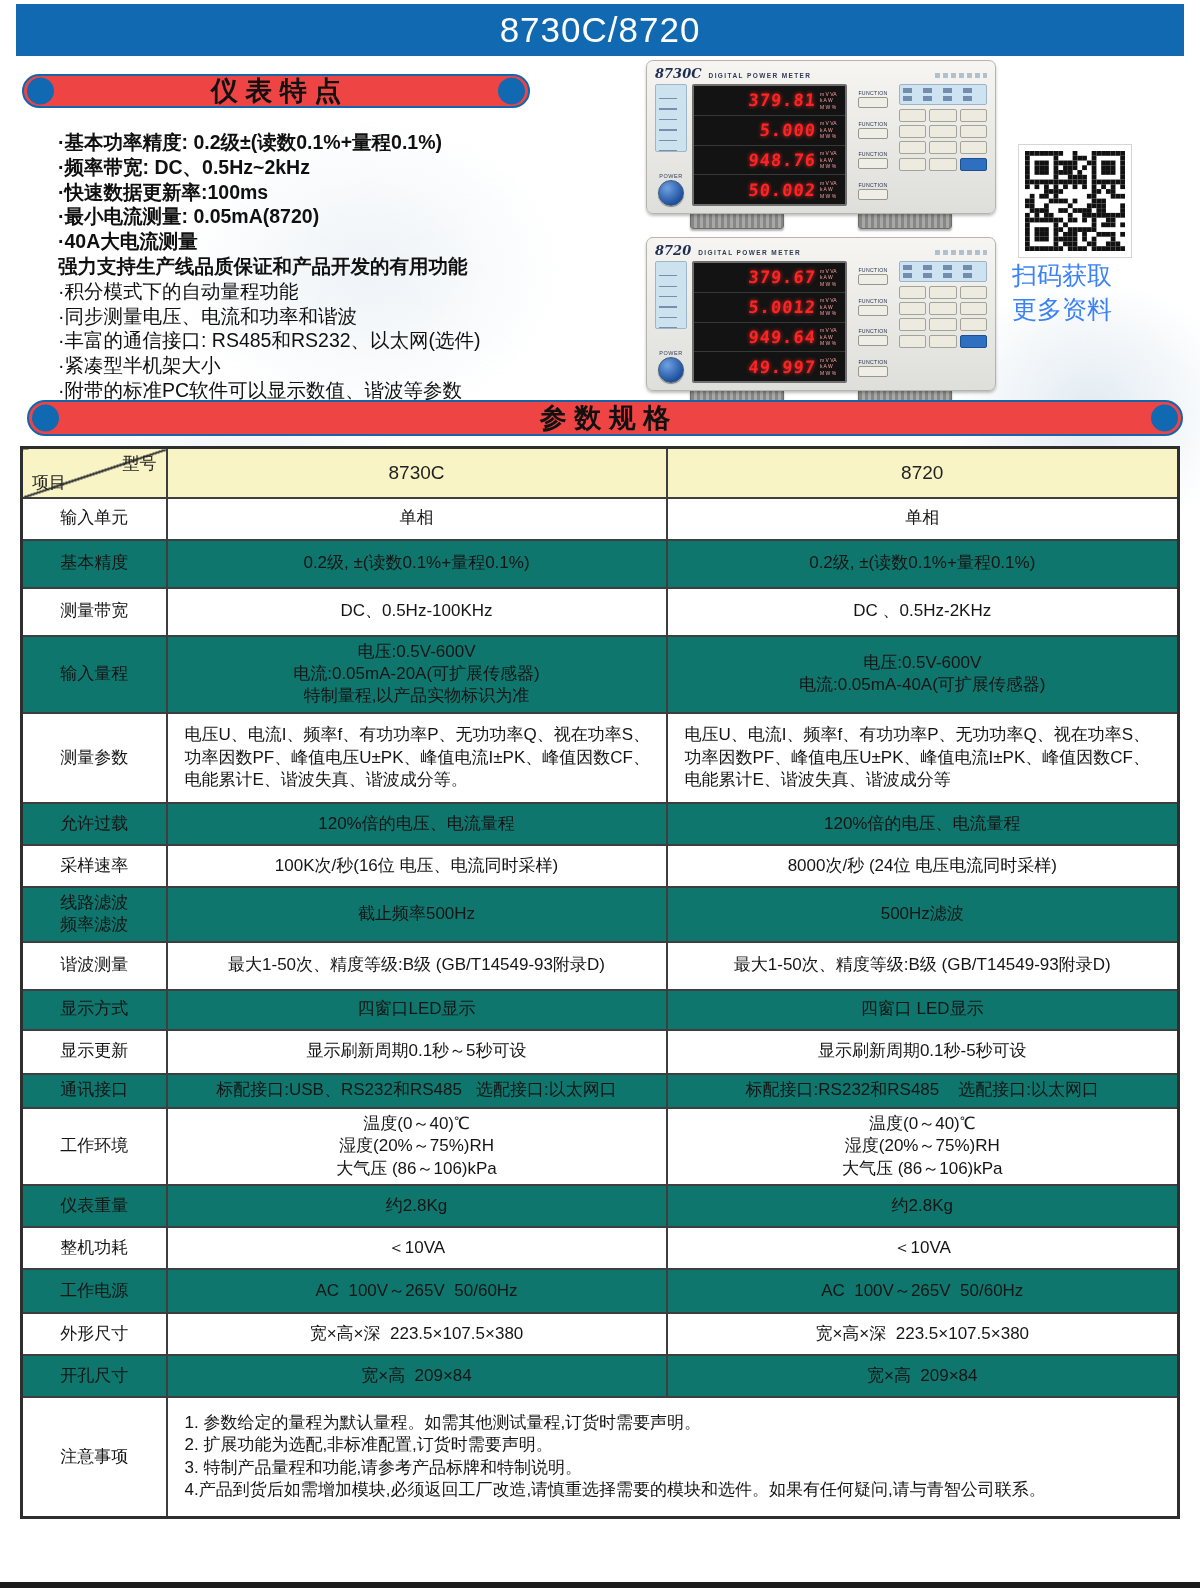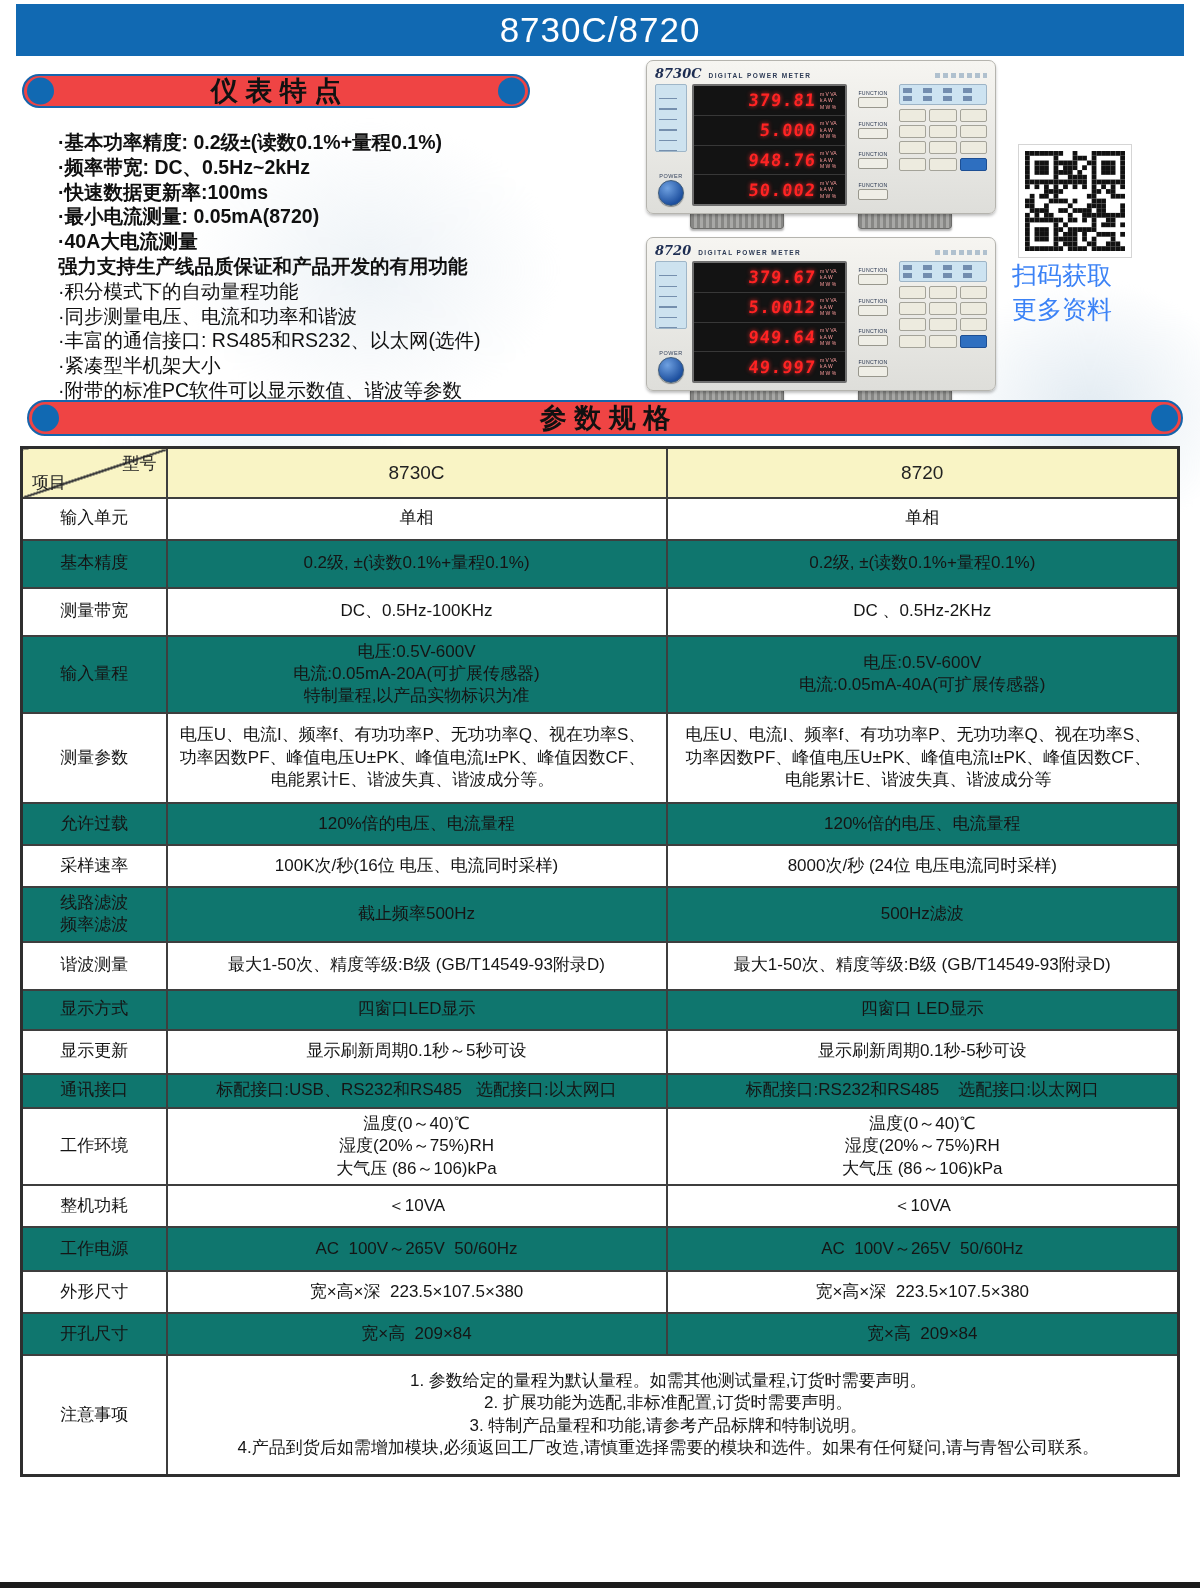--- a/index.html
+++ b/index.html
@@ -84,21 +84,21 @@
   .spec-table{position:absolute;left:20px;top:446px;width:1160px;border-collapse:collapse;table-layout:fixed;background:#fff;}
   .spec-table td,.spec-table th{border:2px solid #3e3e3e;text-align:center;vertical-align:middle;
      font-size:17px;color:#151515;padding:4px 10px;box-sizing:border-box;}
   .spec-table{border:3px solid #2e2e2e;}
   .spec-table th{background:#f9f4c5;font-weight:normal;height:50px;font-size:19px;color:#222;}
   .corner{position:relative;padding:0;
      background:linear-gradient(to bottom right,rgba(0,0,0,0) calc(50% - 1.2px),#3e3e3e calc(50% - 1.2px),#3e3e3e calc(50% + 1.2px),rgba(0,0,0,0) calc(50% + 1.2px)),#f9f4c5 !important;}
   .corner .c-top{position:absolute;top:3px;right:9px;font-size:17px;color:#222;}
   .corner .c-bot{position:absolute;bottom:3px;left:9px;font-size:17px;color:#222;}
   tr.stripe td{background:#0f766e;}
-  td.left{text-align:center;padding-left:2px;}
+  td.left{text-align:left;padding-left:17px;}
   .line{white-space:pre-wrap;line-height:1.32;}
 
   .bottom-strip{position:absolute;left:0;right:0;bottom:0;height:6px;background:#1c1c1c;}
 </style>
 </head>
 <body>
 
 <div class="bg-blob blob1"></div>
 <div class="bg-blob blob2"></div>
 <div class="bg-blob blob3"></div>
@@ -744,20 +744,31 @@
           <div class="line">温度(0～40)℃</div>
           <div class="line">湿度(20%～75%)RH</div>
           <div class="line">大气压 (86～106)kPa</div>
         </td>
         <td>
           <div class="line">温度(0～40)℃</div>
           <div class="line">湿度(20%～75%)RH</div>
           <div class="line">大气压 (86～106)kPa</div>
         </td>
       </tr>
+      <tr class="stripe">
+        <td style="height: 42px;">
+          <div class="line">仪表重量</div>
+        </td>
+        <td>
+          <div class="line">约2.8Kg</div>
+        </td>
+        <td>
+          <div class="line">约2.8Kg</div>
+        </td>
+      </tr>
       <tr>
         <td style="height: 42px;">
           <div class="line">整机功耗</div>
         </td>
         <td>
           <div class="line">＜10VA</div>
         </td>
         <td>
           <div class="line">＜10VA</div>
         </td>

